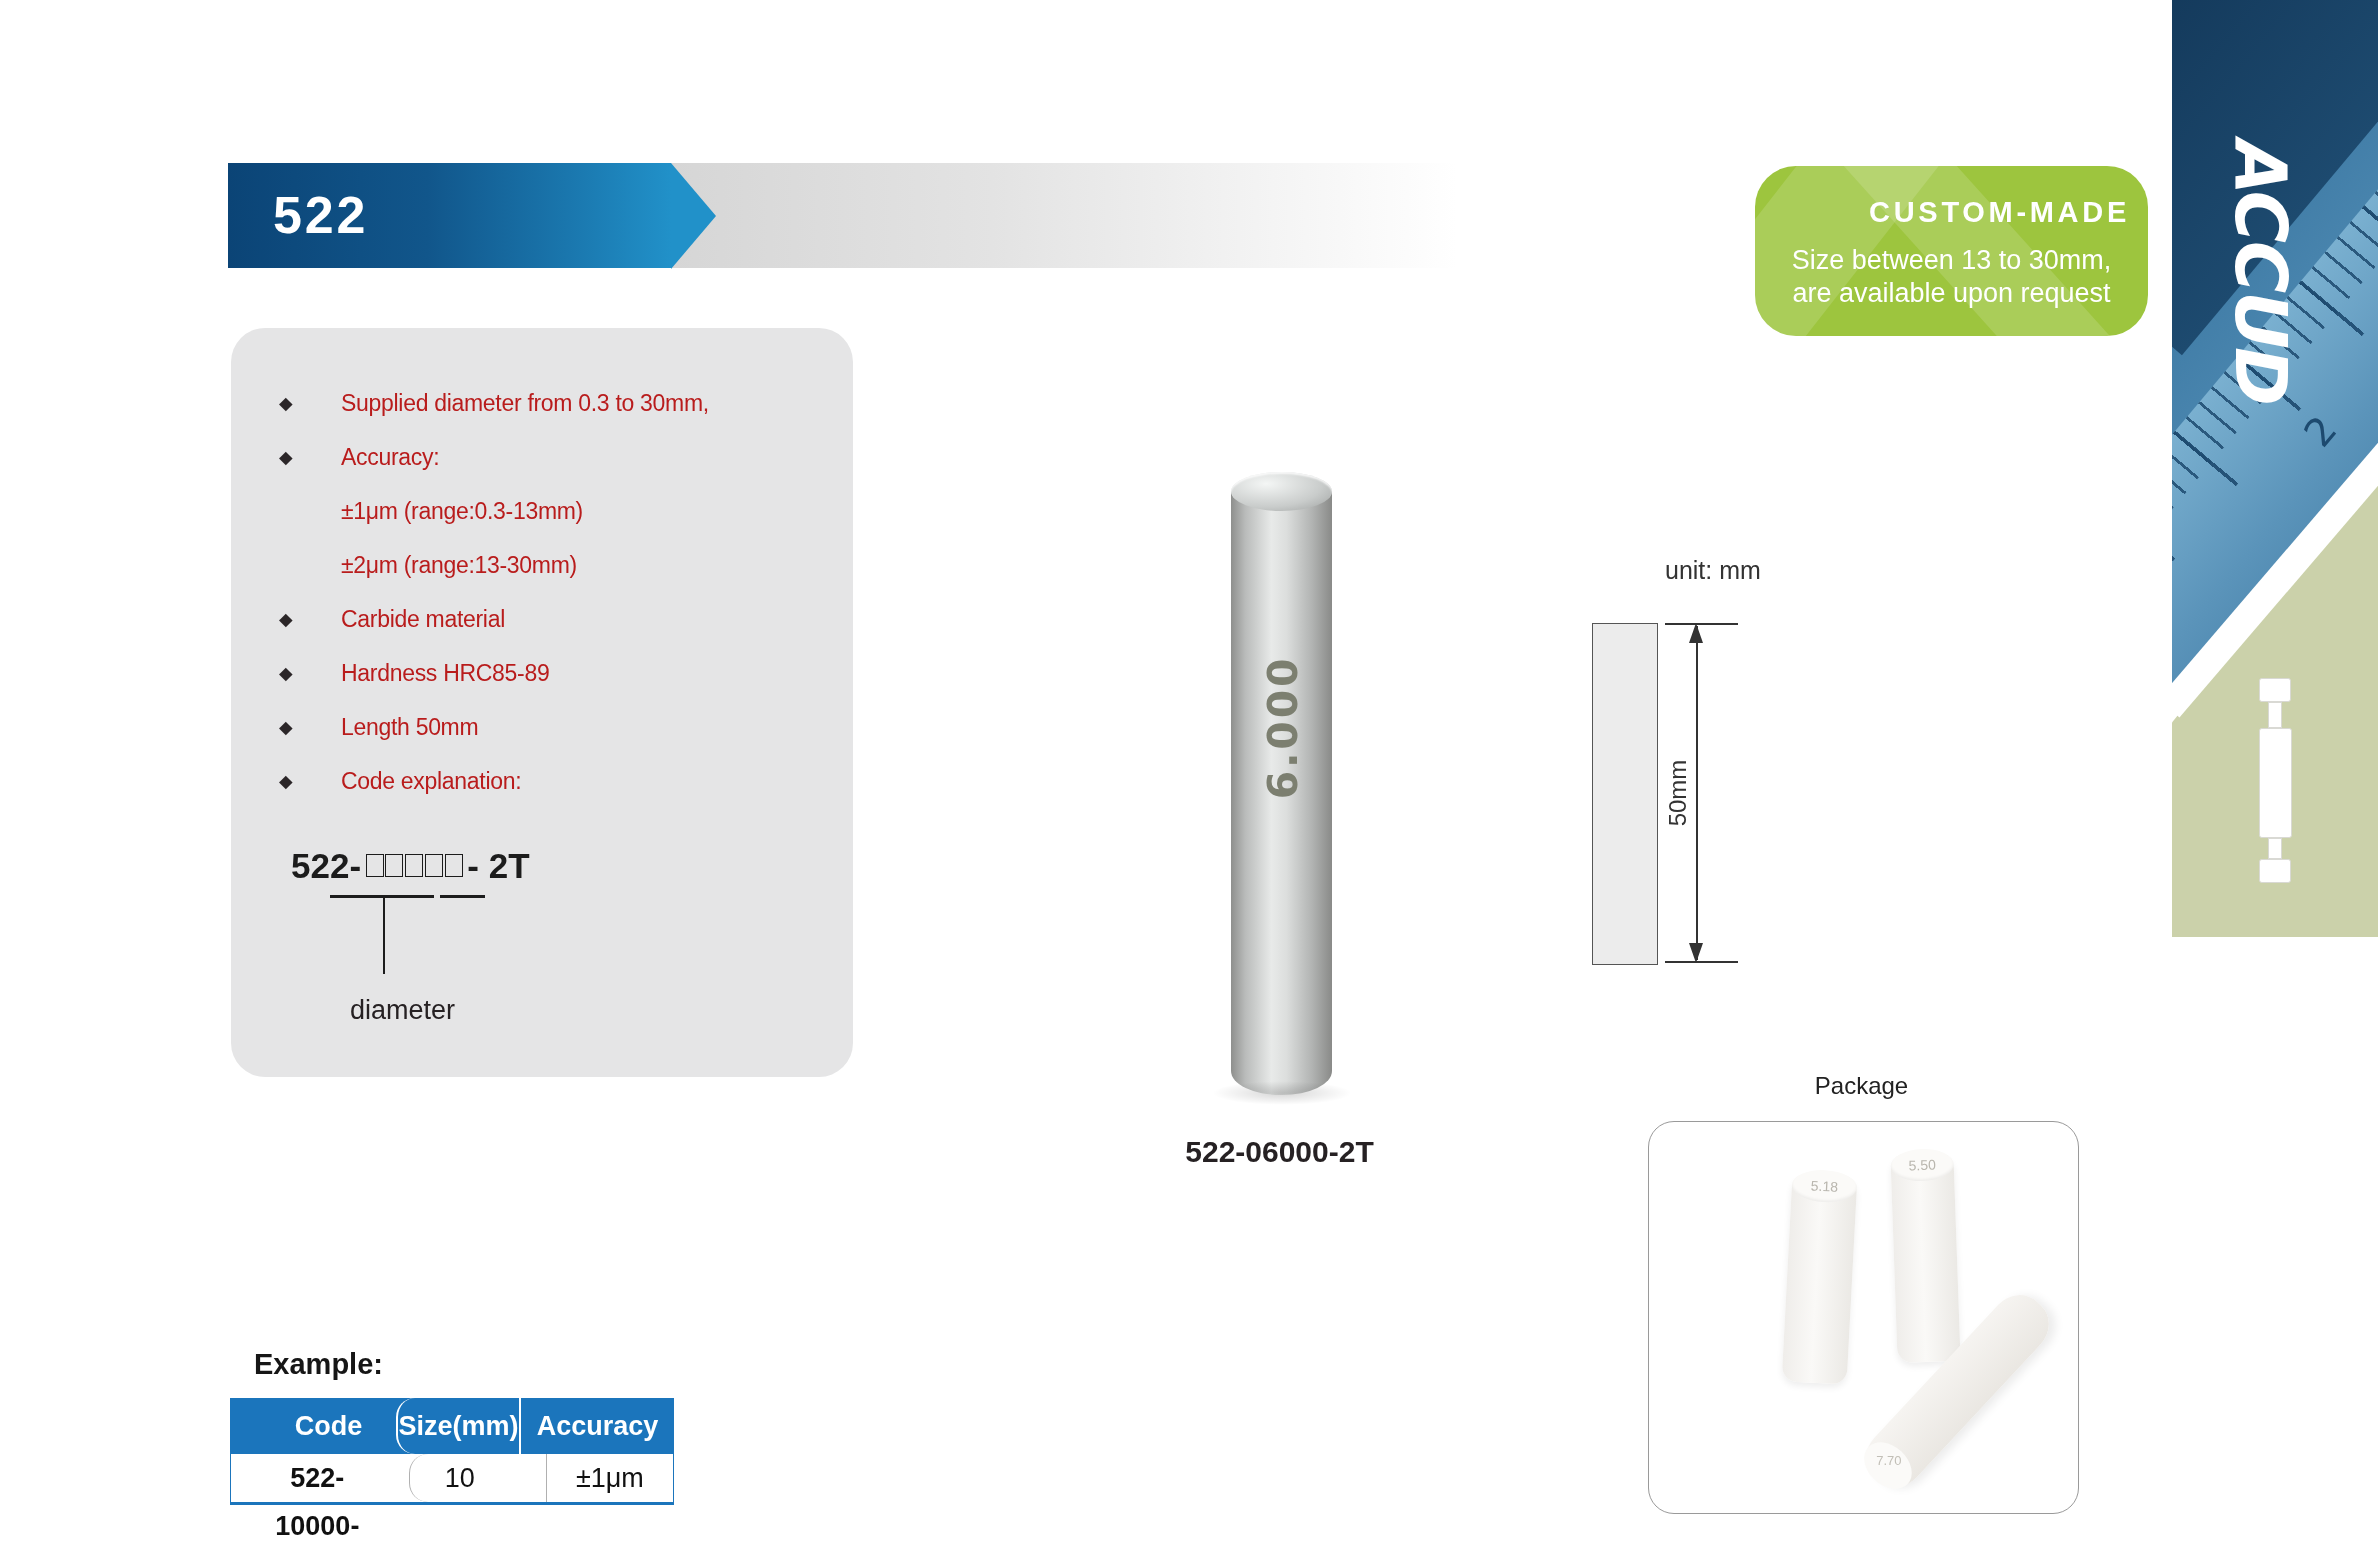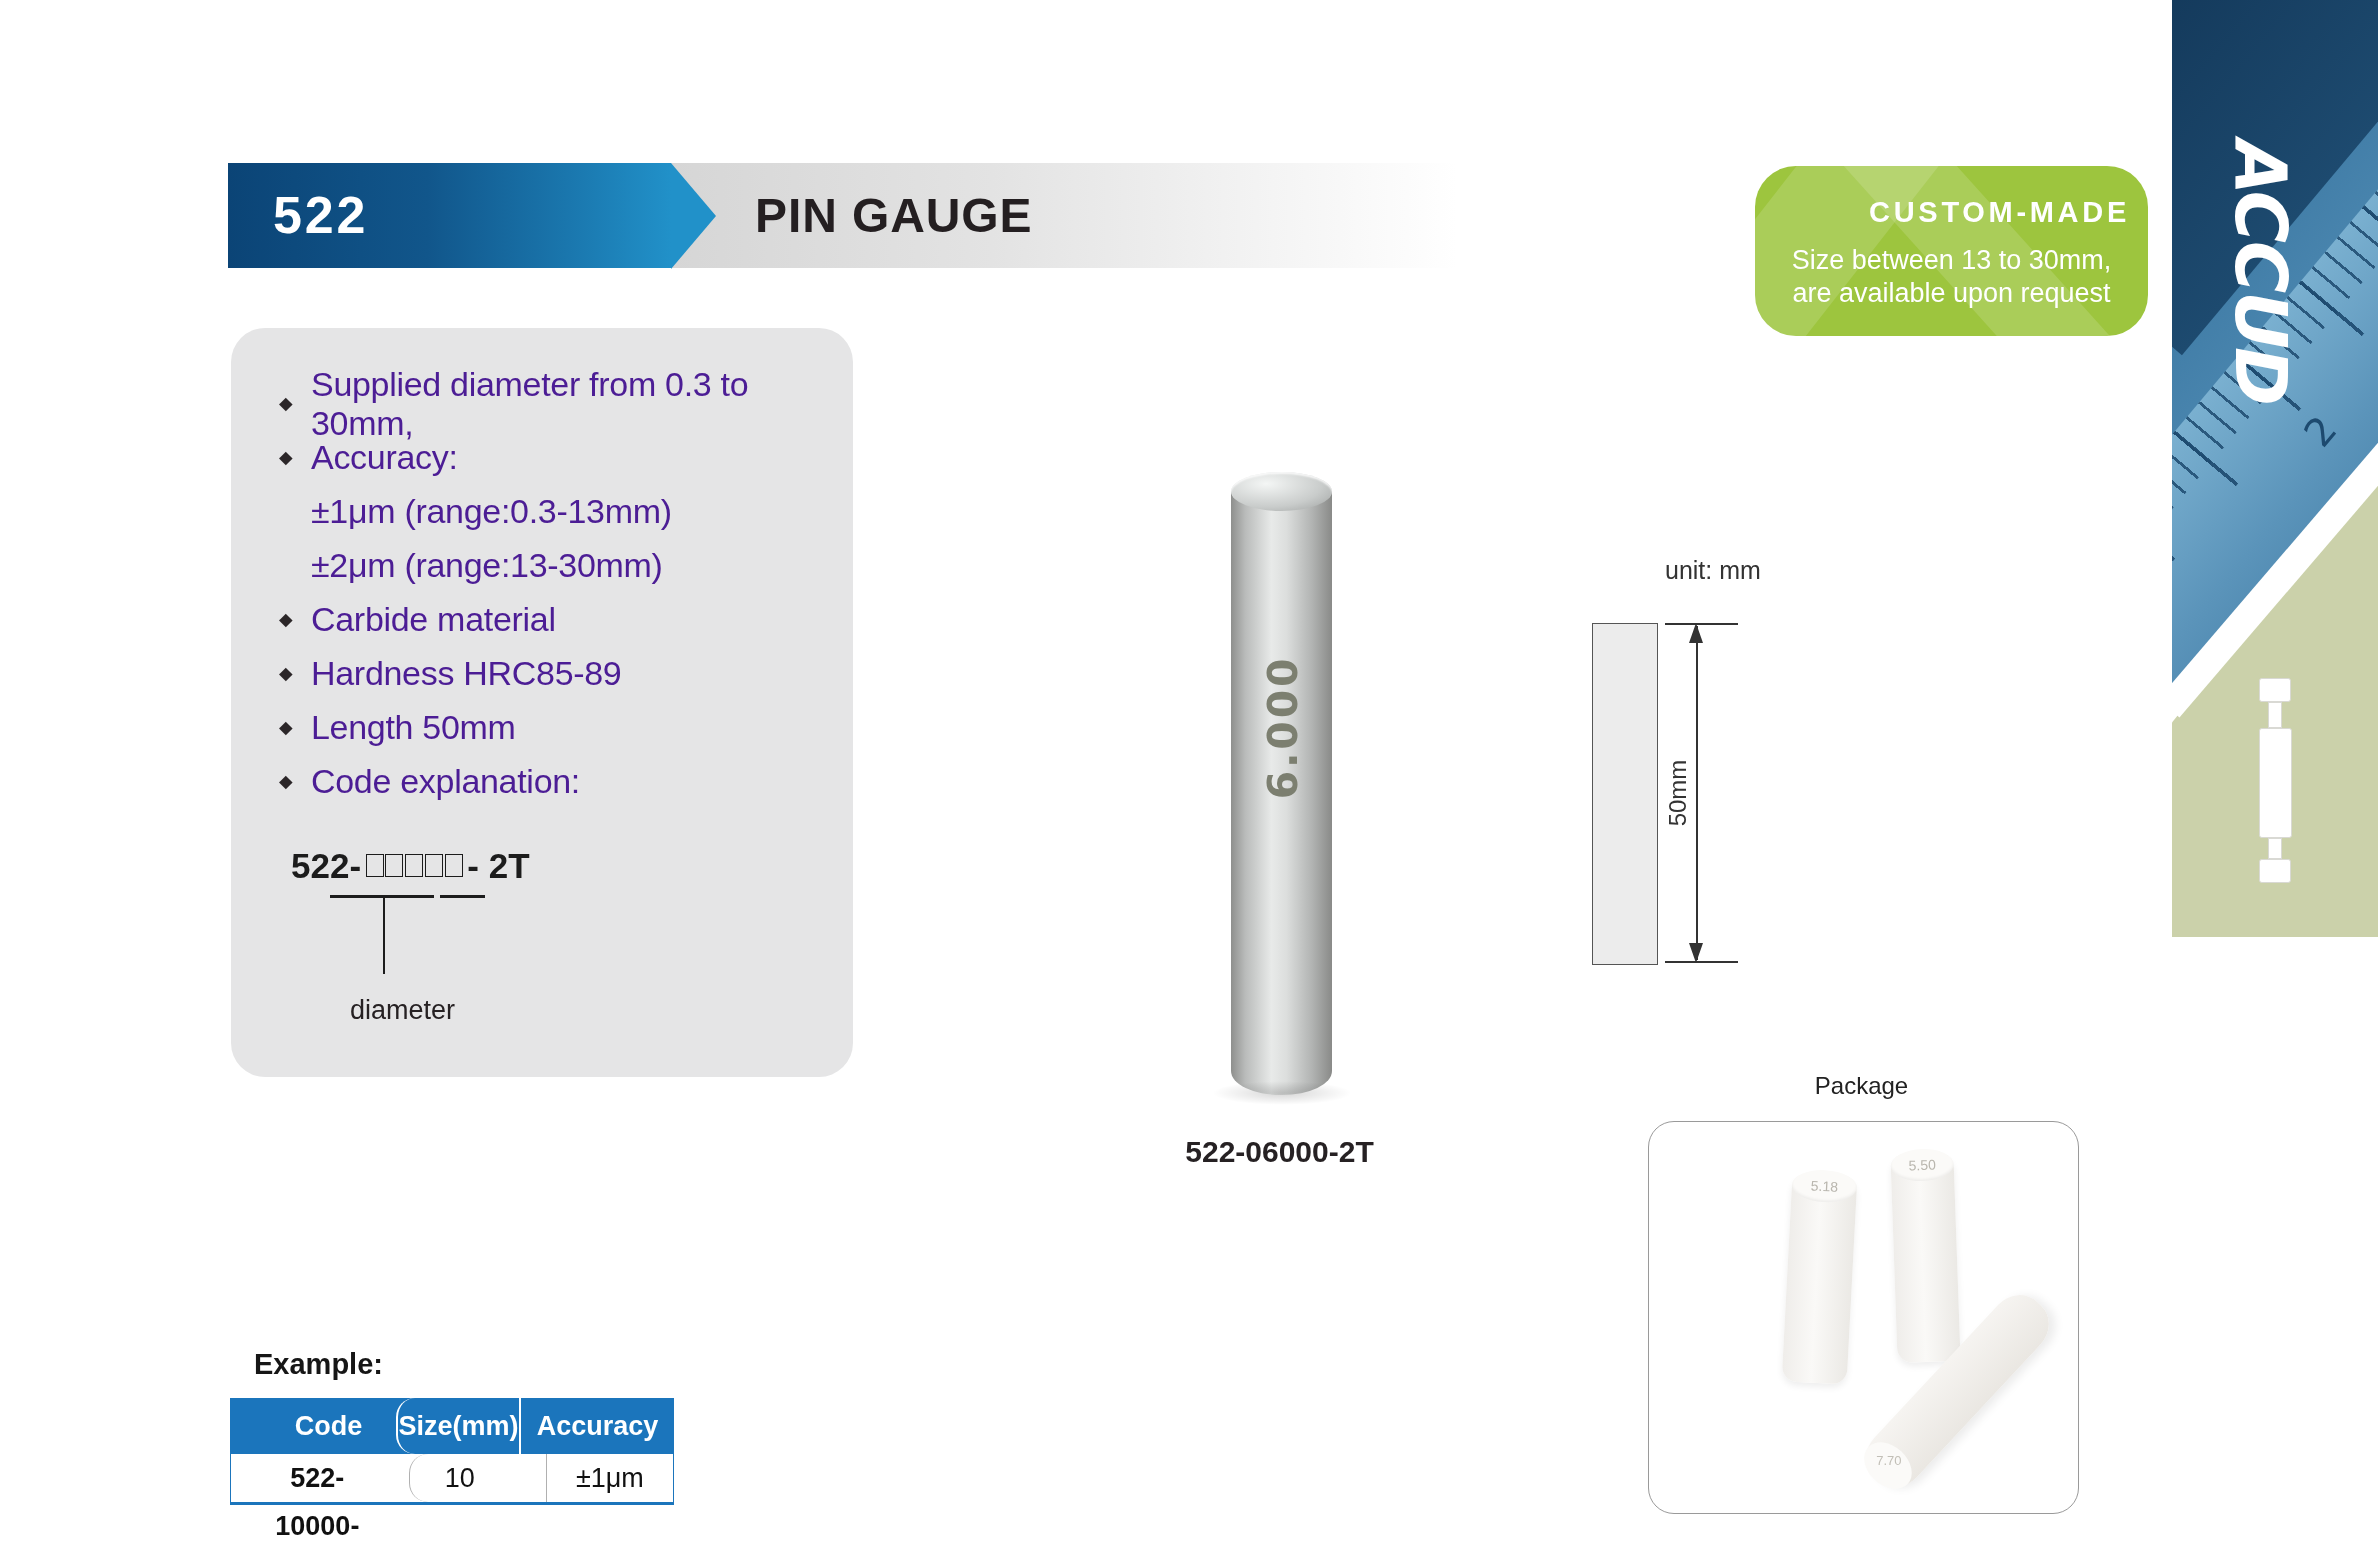--- a/index.html
+++ b/index.html
@@ -27,21 +27,21 @@
   .badge-title{left:0;top:30px;width:100%;text-align:center;font-size:29px;font-weight:bold;
     color:#fff;letter-spacing:3.7px;position:absolute;z-index:2;padding-left:48px;}
   .badge-lines{left:0;top:78px;width:100%;text-align:center;font-size:27px;line-height:33px;
     color:#fff;position:absolute;z-index:2;}
 
   
   .spec-panel{left:231px;top:328px;width:622px;height:749px;border-radius:34px;background:#e5e5e6;}
   .spec-list{position:absolute;left:48px;top:55px;width:541px;}
   .spec-item{height:41px;margin-bottom:13px;display:flex;align-items:center;}
   .bullet{width:32px;font-size:17.7px;color:#2b2628;flex:0 0 32px;}
-  .spec-text{font-size:34px;color:#4c1d95;letter-spacing:-0.3px;}
+  .spec-text{font-size:23px;color:#b91c1c;letter-spacing:-0.3px;margin-left:30px;}
   .code-line{position:absolute;left:60px;top:516px;height:43px;display:flex;align-items:center;
     font-size:35px;font-weight:bold;color:#1c1c1c;}
   .code-box{display:inline-block;width:16px;height:20.5px;border:1.9px solid #1c1c1c;margin:0 0.9px;}
   .code-boxes{display:inline-flex;margin:0 3.7px;align-items:center;}
   .u1{left:99px;top:567px;width:104px;height:2.8px;background:#1c1c1c;}
   .u2{left:209px;top:567px;width:45px;height:2.8px;background:#1c1c1c;}
   .connector{left:152px;top:570px;width:1.9px;height:76px;background:#1c1c1c;}
   .diameter-label{left:97px;top:667px;width:149px;text-align:center;font-size:27px;color:#262123;}
 
   
@@ -140,21 +140,20 @@
 </style>
 </head>
 <body>
 
 <div id="canvas">
 
   <div class="abs banner-gray"></div>
   <div class="abs banner-blue"></div>
   <div class="abs banner-arrow"></div>
   <div class="abs series-code">522</div>
-  <div class="abs page-title">PIN GAUGE</div>
 
   <div class="abs badge">
     <div class="badge-title">CUSTOM-MADE</div>
     <div class="badge-lines">
       <div>Size between 13 to 30mm,</div>
       <div>are available upon request</div>
     </div>
   </div>
 
   <div class="abs spec-panel">

